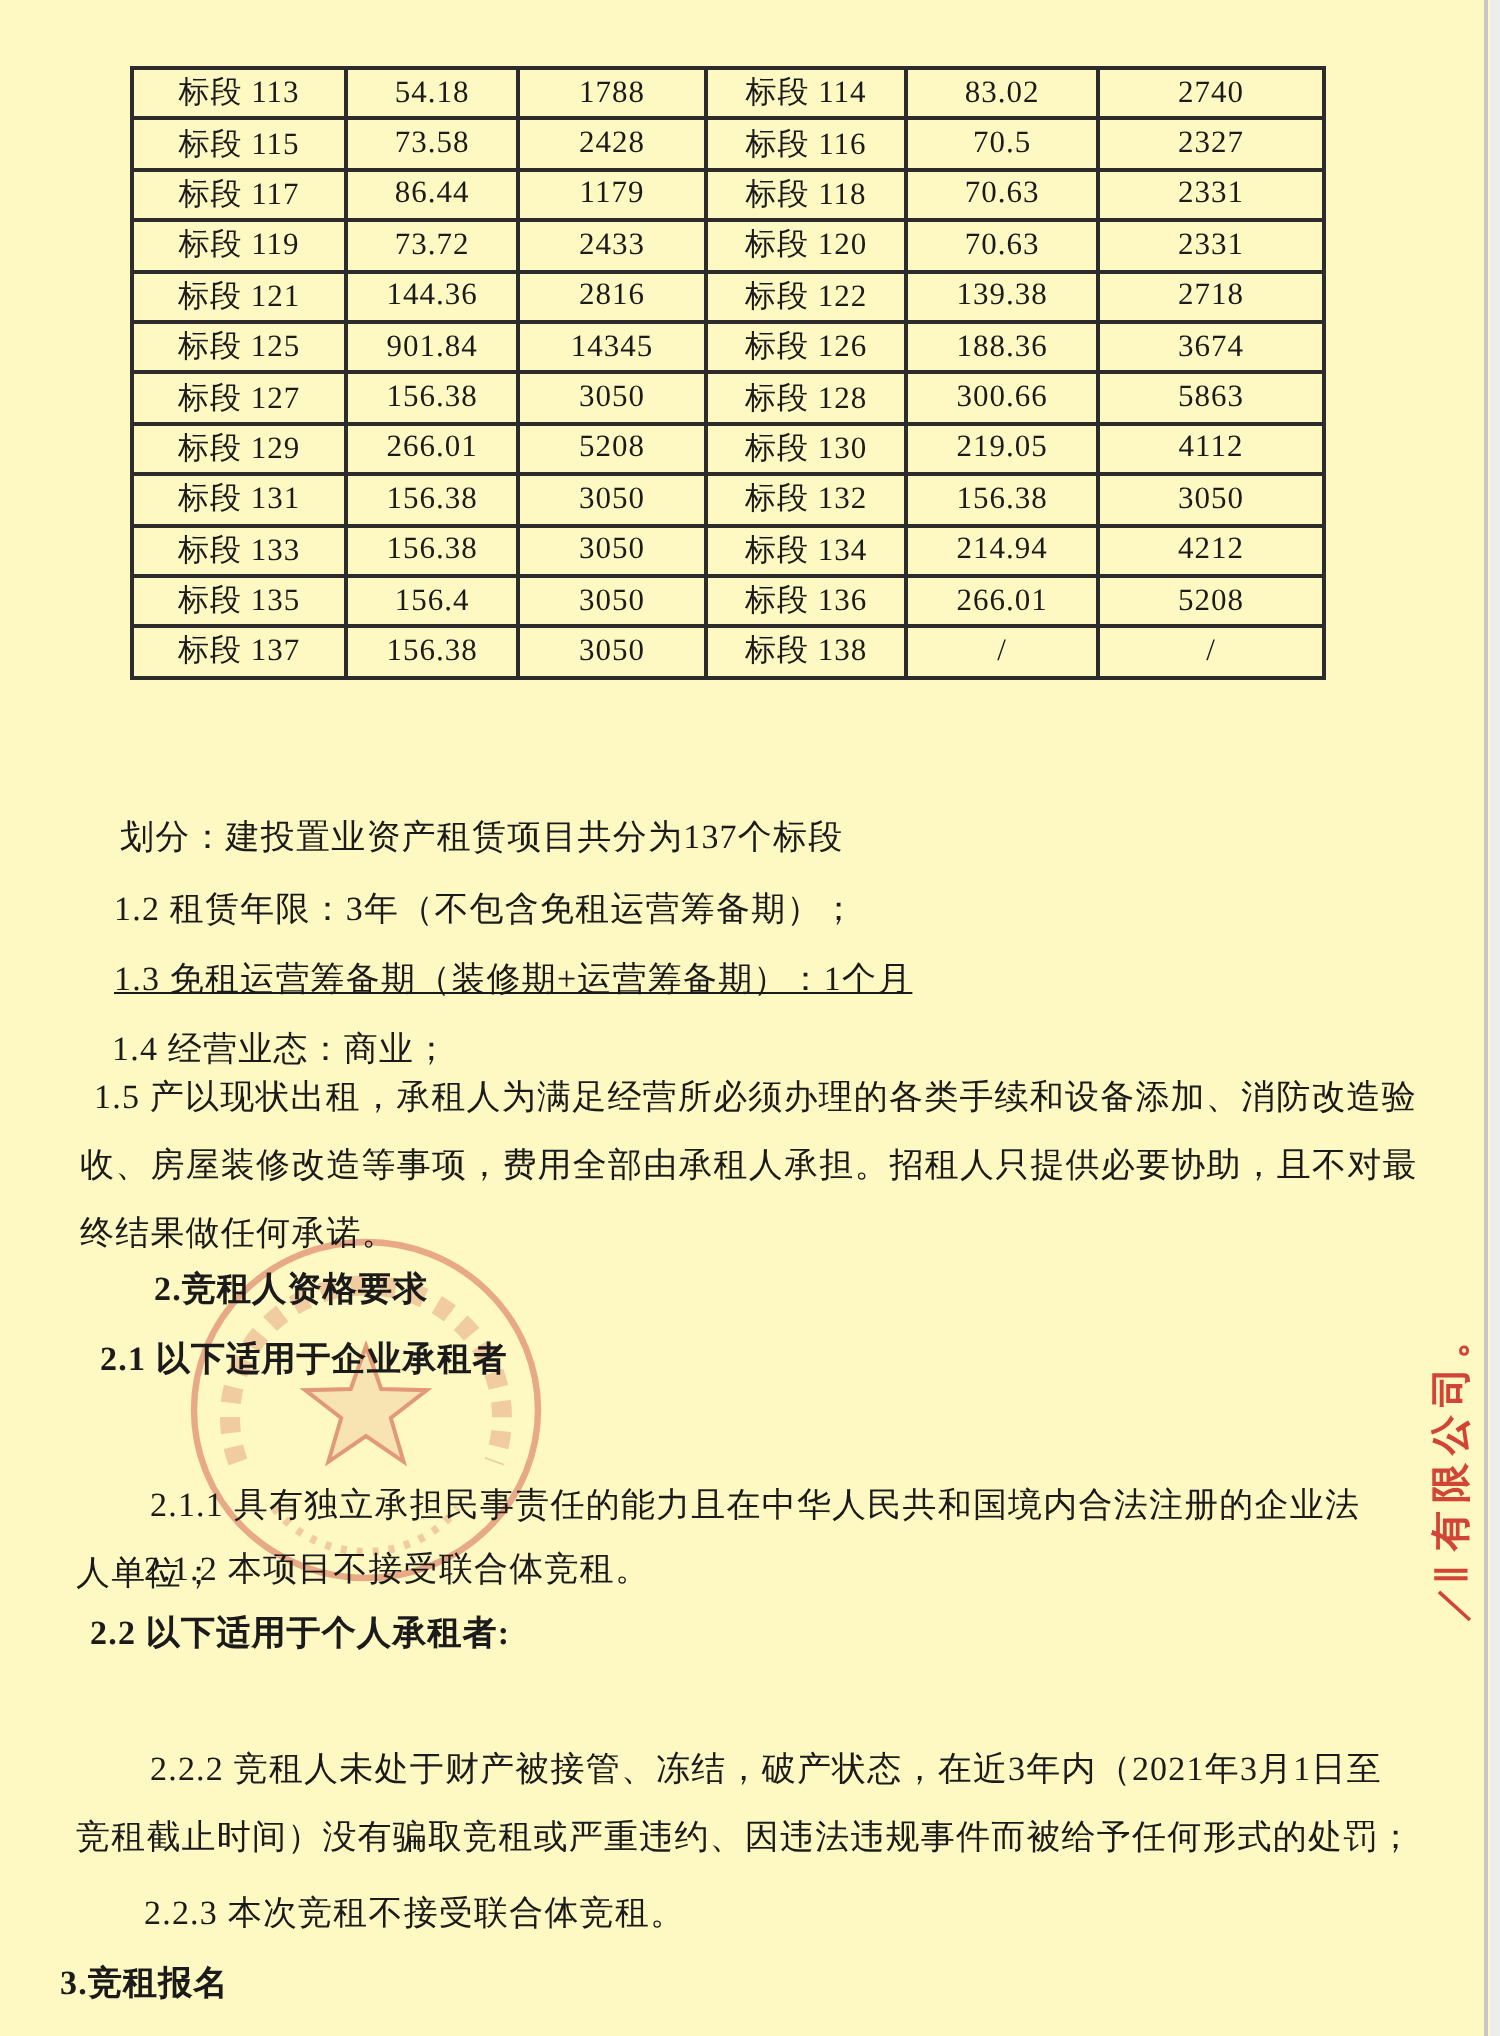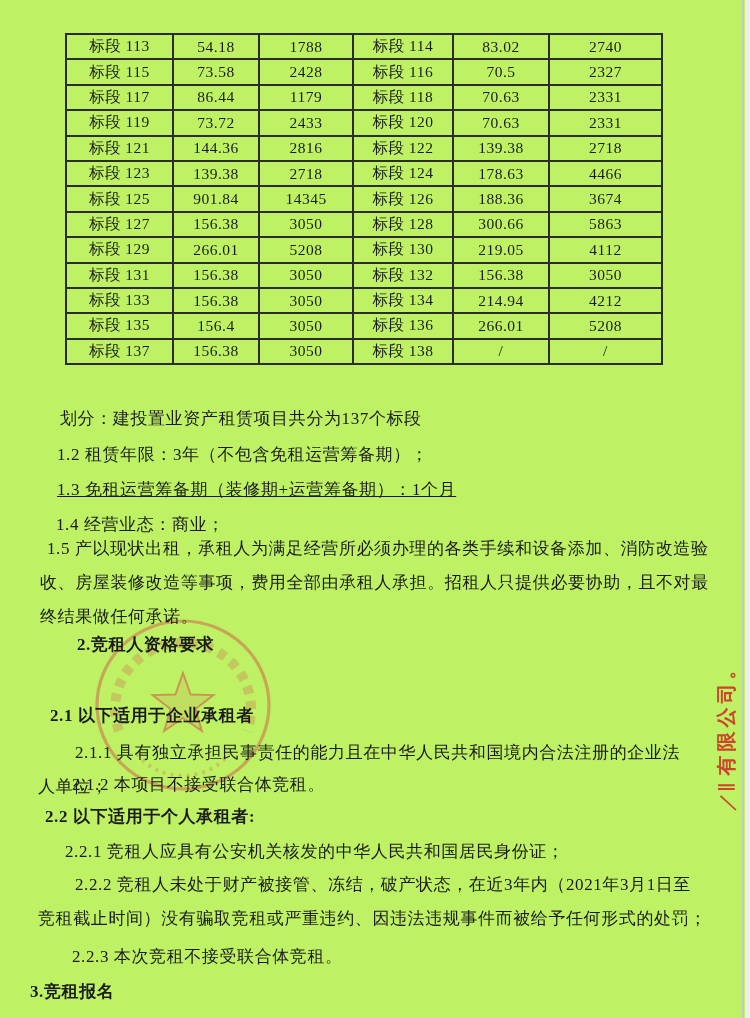--- a/index.html
+++ b/index.html
@@ -1,20 +1,20 @@
 <!DOCTYPE html>
 <html><head>
 <meta charset="utf-8">
 <style>
   * { margin:0; padding:0; box-sizing:border-box; }
   html,body { background:#9a9a9a; }
   .page {
     position:relative;
     width:750px; height:1018px;
-    background:#bef264;
+    background:#fef9c3;
     overflow:hidden;
     font-family:"Liberation Serif","DejaVu Serif",serif;
     color:#1b1b1b;
   }
   
   .edge-band { position:absolute; left:745px; top:0; width:5px; height:1018px; background:#ededed; }
   .edge-line { position:absolute; left:742px; top:0; width:2px; height:1018px; background:#c7c7c7; }
 
   
   .table-wrap { position:absolute; left:65px; top:33px; width:596px; }
@@ -37,21 +37,21 @@
   .para .ln { line-height:34px; height:34px; white-space:nowrap; }
   .bold { font-weight:bold; }
 
   .c1  { left:60px; top:402px; }
   .c2  { left:57px; top:438px; }
   .c3  { left:57px; top:473px;text-decoration:underline; }
   .c4  { left:56px; top:508px; }
   .c5  { left:40px; top:532px; width:660px; }
   .c5 .ln.first  { margin-left:7px; }
   .c6  { left:45px; top:628px;margin-left:32px; }
-  .c7  { left:50px; top:663px;margin-top:36px; }
+  .c7  { left:50px; top:663px; }
   .c8  { left:38px; top:736px; width:660px; }
   .c8 .ln.first  { margin-left:37px; }
   .c9  { left:72px; top:768px; }
   .c10 { left:45px; top:800px; }
   .c11 { left:65px; top:835px; }
   .c12 { left:38px; top:868px; width:668px; }
   .c12 .ln.first { margin-left:37px; }
   .c13 { left:72px; top:940px; }
   .c14 { left:30px; top:975px; }
 
@@ -120,28 +120,20 @@
           </tr>
           <tr>
             <td>标段 121</td>
             <td>144.36</td>
             <td>2816</td>
             <td>标段 122</td>
             <td>139.38</td>
             <td>2718</td>
           </tr>
           <tr>
-            <td>标段 123</td>
-            <td>139.38</td>
-            <td>2718</td>
-            <td>标段 124</td>
-            <td>178.63</td>
-            <td>4466</td>
-          </tr>
-          <tr>
             <td>标段 125</td>
             <td>901.84</td>
             <td>14345</td>
             <td>标段 126</td>
             <td>188.36</td>
             <td>3674</td>
           </tr>
           <tr>
             <td>标段 127</td>
             <td>156.38</td>
@@ -228,23 +220,20 @@
   <div class="para c8 wrap">
     <div class="ln first">2.1.1 具有独立承担民事责任的能力且在中华人民共和国境内合法注册的企业法</div>
     <div class="ln">人单位；</div>
   </div>
   <div class="para c9">
       <div class="ln">2.1.2 本项目不接受联合体竞租。</div>
     </div>
   <div class="para c10 bold">
       <div class="ln">2.2 以下适用于个人承租者:</div>
     </div>
-  <div class="para c11">
-      <div class="ln">2.2.1 竞租人应具有公安机关核发的中华人民共和国居民身份证；</div>
-    </div>
   <div class="para c12 wrap">
     <div class="ln first">2.2.2 竞租人未处于财产被接管、冻结，破产状态，在近3年内（2021年3月1日至</div>
     <div class="ln">竞租截止时间）没有骗取竞租或严重违约、因违法违规事件而被给予任何形式的处罚；</div>
   </div>
   <div class="para c13">
       <div class="ln">2.2.3 本次竞租不接受联合体竞租。</div>
     </div>
   <div class="para c14 bold">
       <div class="ln">3.竞租报名</div>
     </div>

